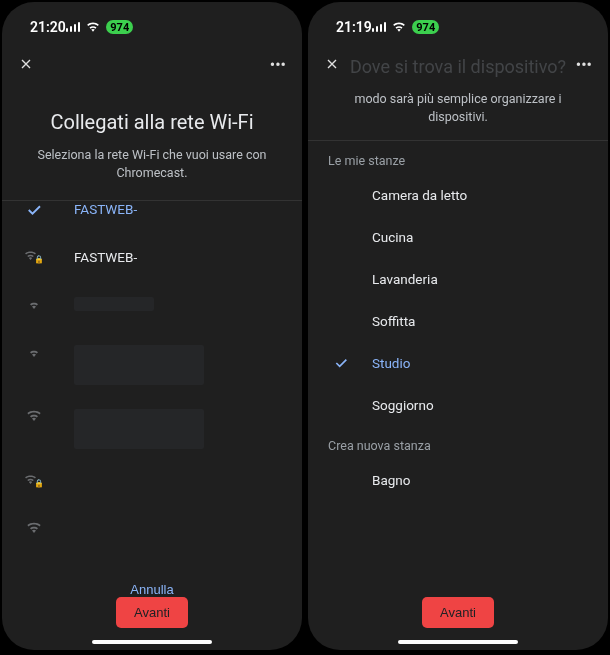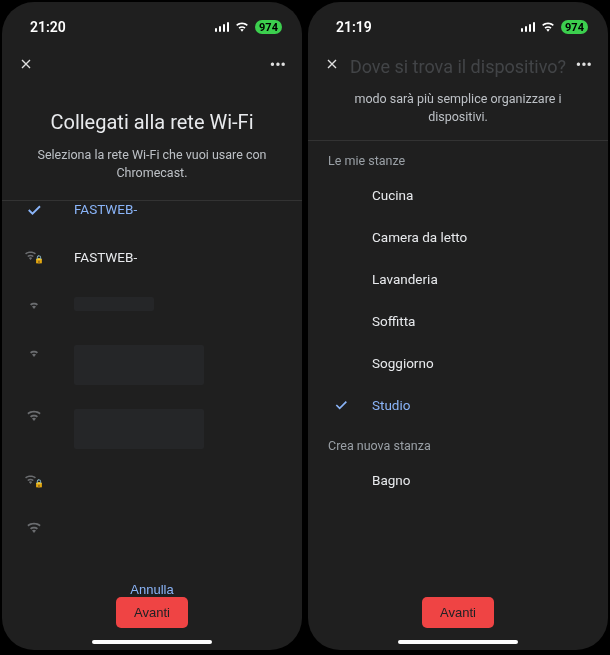--- a/index.html
+++ b/index.html
@@ -19,21 +19,20 @@
       border-radius: 32px;
       overflow: hidden;
       display: flex;
       flex-direction: column;
       position: relative;
     }
     .status-bar {
       height: 42px;
       display: flex;
       align-items: center;
-      justify-content: space-between;
       padding: 8px 20px 0 28px;
       color: #fff;
       font-size: 14px;
       font-weight: 600;
     }
     .status-right { display: flex; align-items: center; gap: 6px; }
     .signal-bars { display: inline-flex; gap: 1.5px; align-items: flex-end; height: 10px; }
     .signal-bars span { width: 2.5px; background: #fff; border-radius: 1px; }
     .signal-bars span:nth-child(1){height:4px}
     .signal-bars span:nth-child(2){height:6px}
@@ -257,46 +256,46 @@
   </div>
 
   <div class="sub2">modo sarà più semplice organizzare i dispositivi.</div>
   <div class="divider"></div>
 
   <div class="scroll">
     <div class="sect-label">Le mie stanze</div>
 
     <div class="room-item">
         <span class="slot"></span>
+        <span class="room-name">Camera da letto</span>
+      </div>
+    <div class="room-item">
+        <span class="slot"></span>
         <span class="room-name">Cucina</span>
       </div>
     <div class="room-item">
         <span class="slot"></span>
-        <span class="room-name">Camera da letto</span>
-      </div>
-    <div class="room-item">
-        <span class="slot"></span>
         <span class="room-name">Lavanderia</span>
       </div>
     <div class="room-item">
         <span class="slot"></span>
         <span class="room-name">Soffitta</span>
-      </div>
-    <div class="room-item">
-        <span class="slot"></span>
-        <span class="room-name">Soggiorno</span>
       </div>
     <div class="room-item">
       <span class="slot check">
           <svg width="16" height="16" viewBox="0 0 24 24" fill="none" stroke="currentColor" stroke-width="2.5">
             <path d="M5 12l5 5L20 7"></path>
           </svg>
         </span>
       <span class="room-name sel">Studio</span>
     </div>
+    <div class="room-item">
+        <span class="slot"></span>
+        <span class="room-name">Soggiorno</span>
+      </div>
 
     <div class="sect-label">Crea nuova stanza</div>
     <div class="room-item">
         <span class="slot"></span>
         <span class="room-name">Bagno</span>
       </div>
   </div>
 
   <div class="footer right">
     <button class="primary-btn">Avanti</button>

